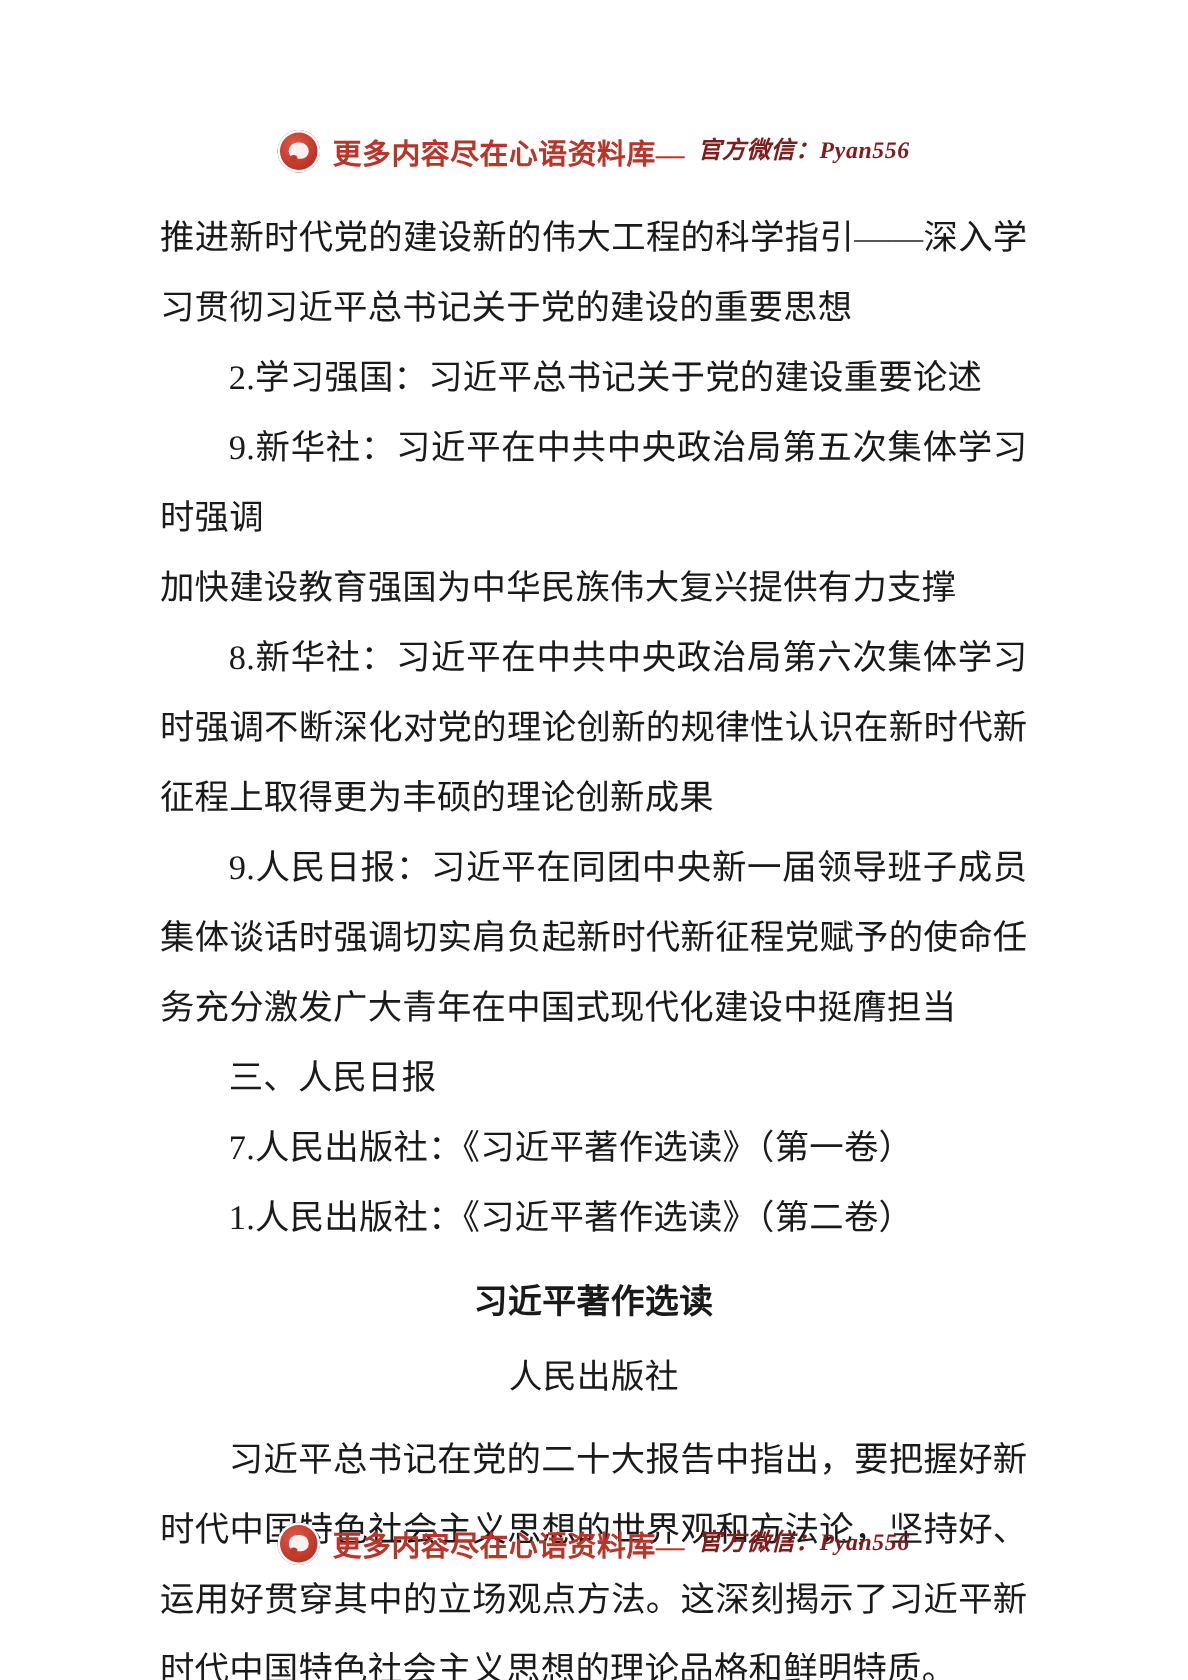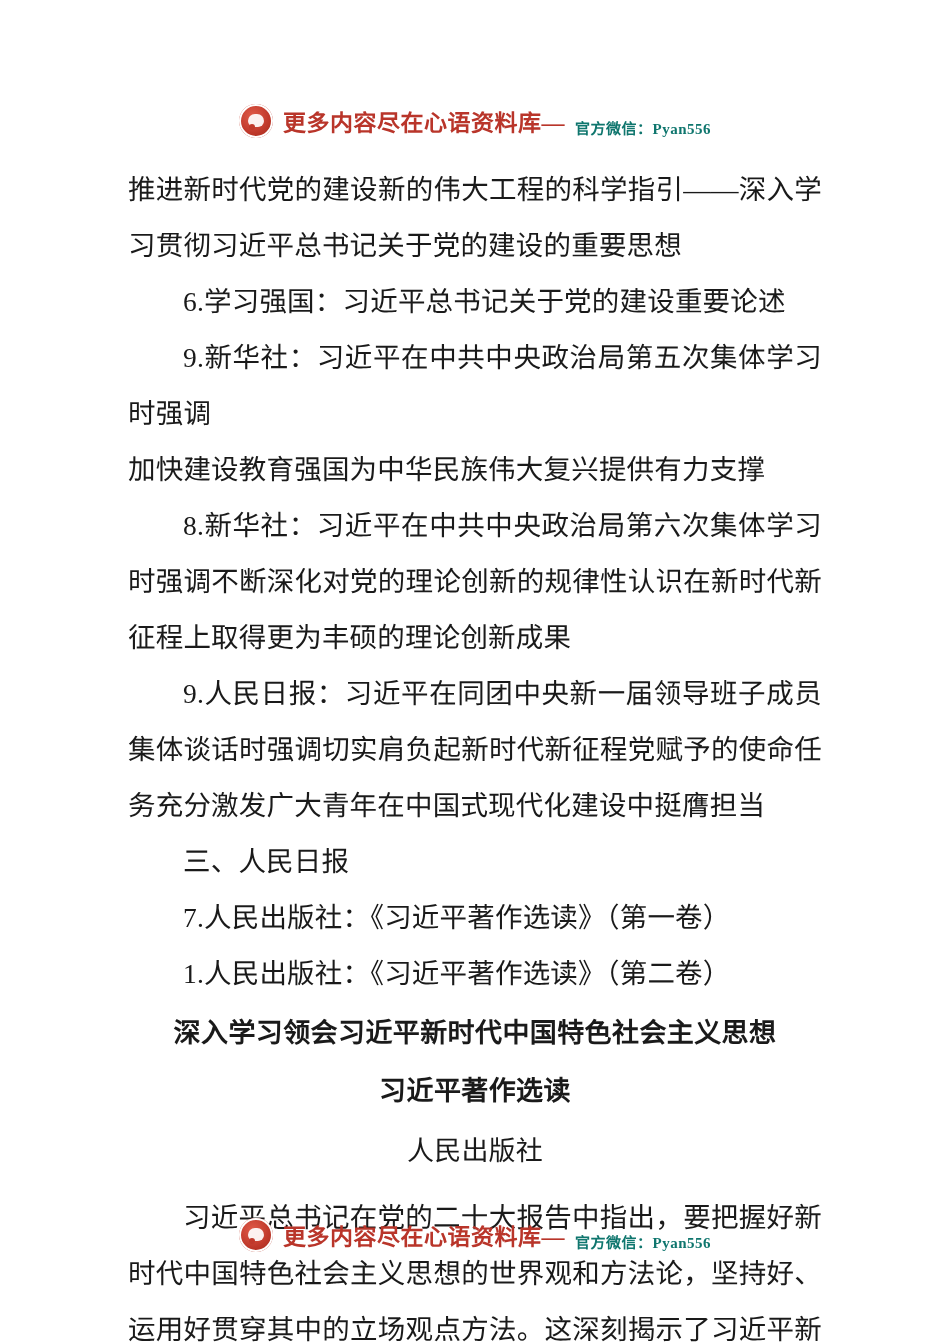--- a/index.html
+++ b/index.html
@@ -23,21 +23,21 @@
     top: 0;
     width: 950px;
     height: 1344px;
     box-sizing: border-box;
     padding: 0 128px;
   }
 
   
   .watermark {
     display: flex;
-    align-items: flex-end;
+    align-items: flex-start;
     justify-content: center;
     gap: 10px;
     color: #c0392b;
     font-family: "Liberation Serif", "DejaVu Serif", serif;
     white-space: nowrap;
   }
   .watermark-top {
     position: absolute;
     left: 0;
     top: 104px;
@@ -79,24 +79,25 @@
     background: #c0392b;
     border-radius: 50%;
   }
   .wm-text-main {
     font-size: 23px;
     font-weight: bold;
     letter-spacing: .5px;
     color: #b9352a;
   }
   .wm-text-sub {
-    font-size: 15px;
+    font-size: 19px;
     font-weight: bold;
-    color: #0f766e;
+    color: #7f1d1d;
     letter-spacing: .5px;
+    font-style: italic;
   }
 
   
   .content {
     position: absolute;
     left: 128px;
     top: 162px;
     width: 694px;
   }
   p {
@@ -144,31 +145,30 @@
 
   <div class="watermark watermark-top">
     <span class="wm-logo"></span>
     <span class="wm-text-main">更多内容尽在心语资料库—</span>
     <span class="wm-text-sub">官方微信：Pyan556</span>
   </div>
 
   <div class="content">
 
     <p class="noindent">推进新时代党的建设新的伟大工程的科学指引——深入学习贯彻习近平总书记关于党的建设的重要思想</p>
-    <p class="indent">6.学习强国：习近平总书记关于党的建设重要论述</p>
+    <p class="indent">2.学习强国：习近平总书记关于党的建设重要论述</p>
     <p class="indent">9.新华社：习近平在中共中央政治局第五次集体学习时强调</p>
     <p class="noindent">加快建设教育强国为中华民族伟大复兴提供有力支撑</p>
     <p class="indent">8.新华社：习近平在中共中央政治局第六次集体学习时强调不断深化对党的理论创新的规律性认识在新时代新征程上取得更为丰硕的理论创新成果</p>
     <p class="indent">9.人民日报：习近平在同团中央新一届领导班子成员集体谈话时强调切实肩负起新时代新征程党赋予的使命任务充分激发广大青年在中国式现代化建设中挺膺担当</p>
     <p class="indent">三、人民日报</p>
     <p class="indent">7.人民出版社：《习近平著作选读》（第一卷）</p>
     <p class="indent">1.人民出版社：《习近平著作选读》（第二卷）</p>
 
     <div class="gap-small"></div>
-    <p class="heading">深入学习领会习近平新时代中国特色社会主义思想</p>
     <p class="heading heading-line2">习近平著作选读</p>
     <p class="source">人民出版社</p>
     <div class="gap-med"></div>
     <p class="indent">习近平总书记在党的二十大报告中指出，要把握好新时代中国特色社会主义思想的世界观和方法论，坚持好、运用好贯穿其中的立场观点方法。这深刻揭示了习近平新时代中国特色社会主义思想的理论品格和鲜明特质。</p>
   </div>
 
   <div class="watermark watermark-bottom">
     <span class="wm-logo"></span>
     <span class="wm-text-main">更多内容尽在心语资料库—</span>
     <span class="wm-text-sub">官方微信：Pyan556</span>

